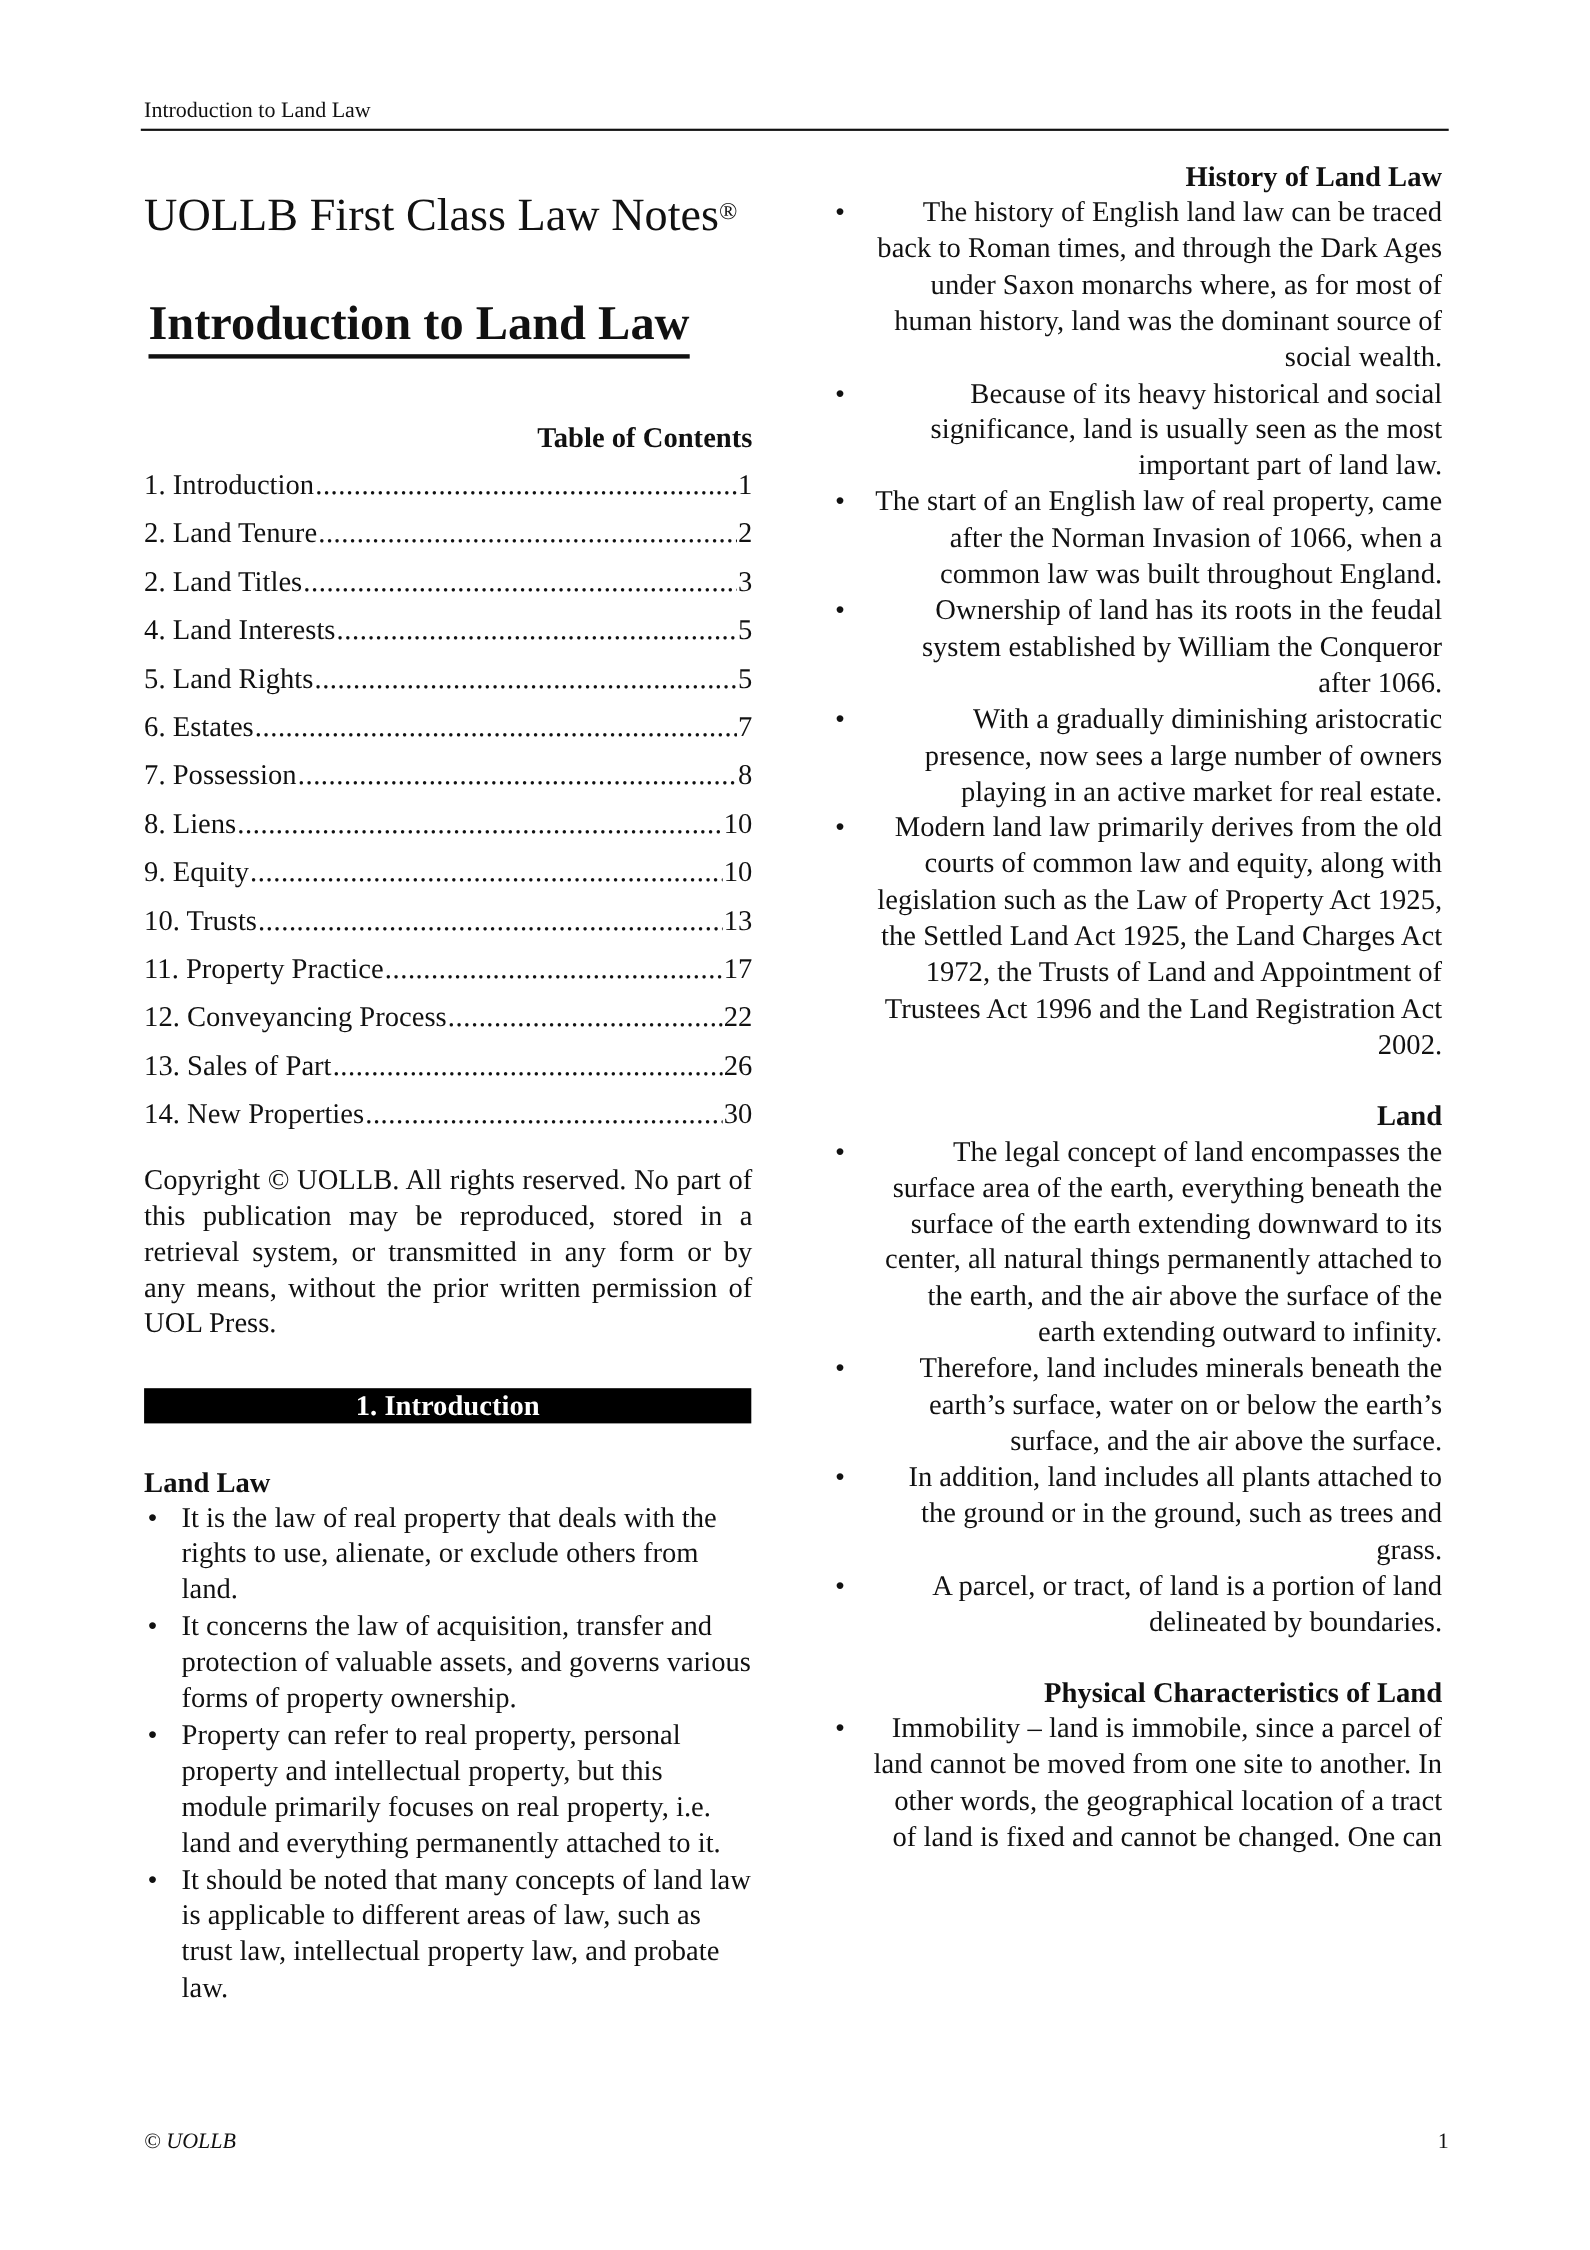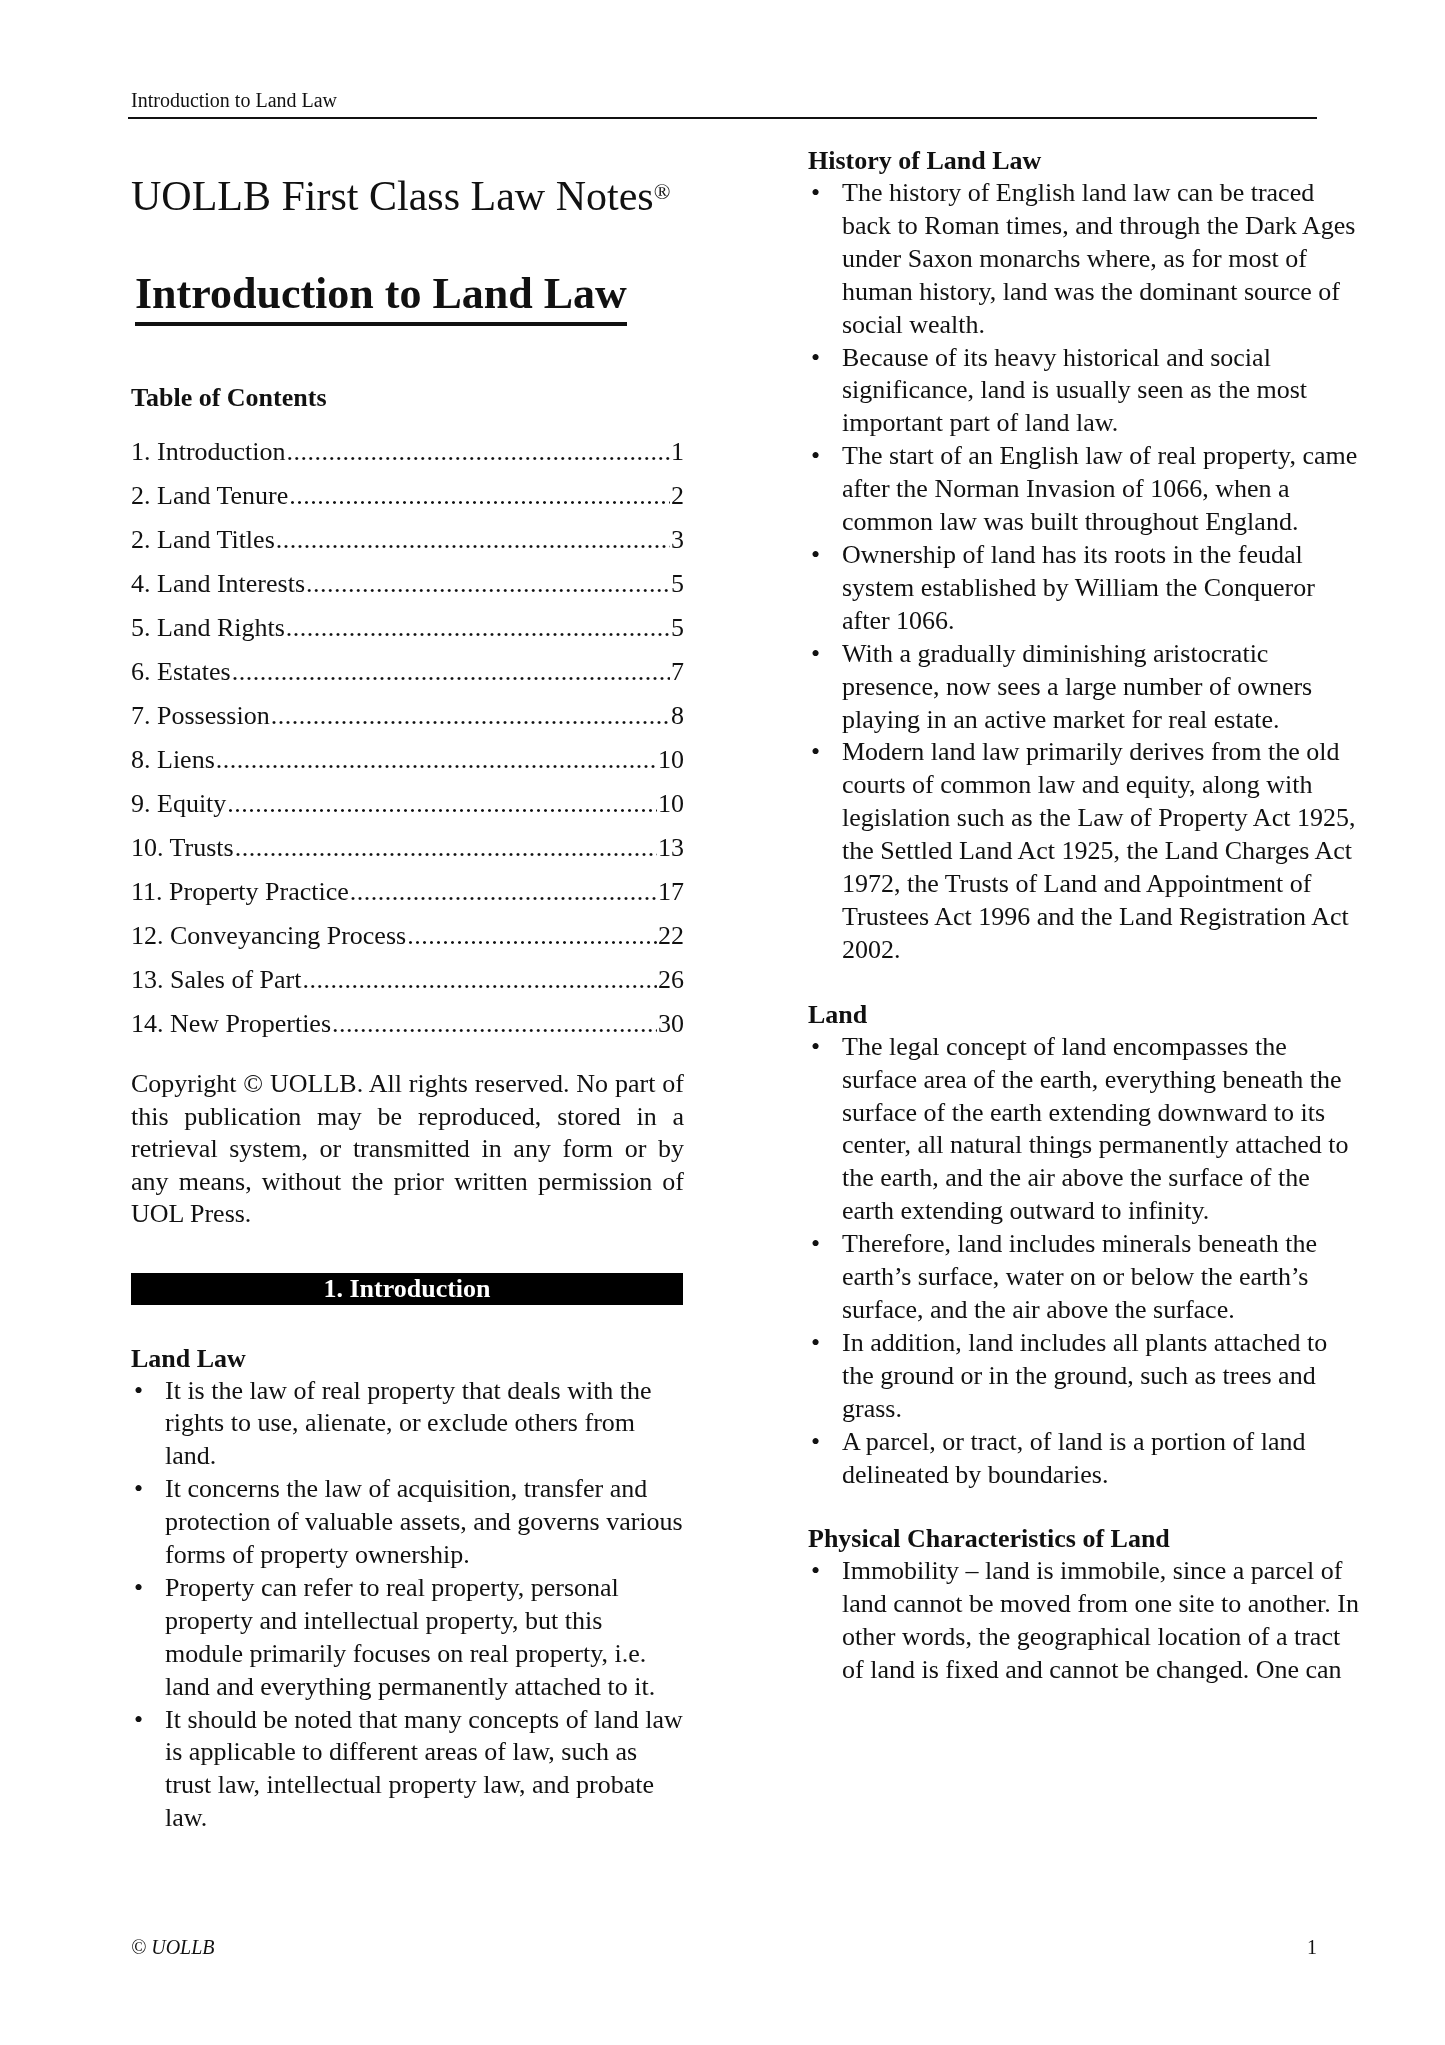--- a/index.html
+++ b/index.html
@@ -39,23 +39,24 @@
     }
     
     .col-left {
       position: absolute;
       left: 131px;
       top: 160px;
       width: 553px;
     }
     .col-right {
       position: absolute;
-      left: 808px;
+      left: 756px;
       top: 145px;
       width: 555px;
+      text-align: right;
     }
     .brand-title {
       font-size: 42px;
       line-height: 52px;
       margin: 10px 0 0 0;
       font-weight: normal;
       white-space: nowrap;
     }
     .brand-title sup {
       font-size: 22px;
@@ -67,25 +68,25 @@
       font-size: 44px;
       font-weight: bold;
       line-height: 56px;
       margin: 44px 0 0 4px;
       display: inline-block;
       border-bottom: 4px solid #111111;
       padding-bottom: 0;
       white-space: nowrap;
     }
     .toc-heading {
-      text-align: left;
+      text-align: right;
       font-weight: bold;
       font-size: 26px;
       line-height: 32px;
-      margin: 56px 0 16px 0;
+      margin: 56px 0 5px 0;
     }
     .toc-list {
       list-style: none;
       padding: 0;
       margin: 0;
     }
     .toc-item {
       display: flex;
       align-items: baseline;
       font-size: 26px;

